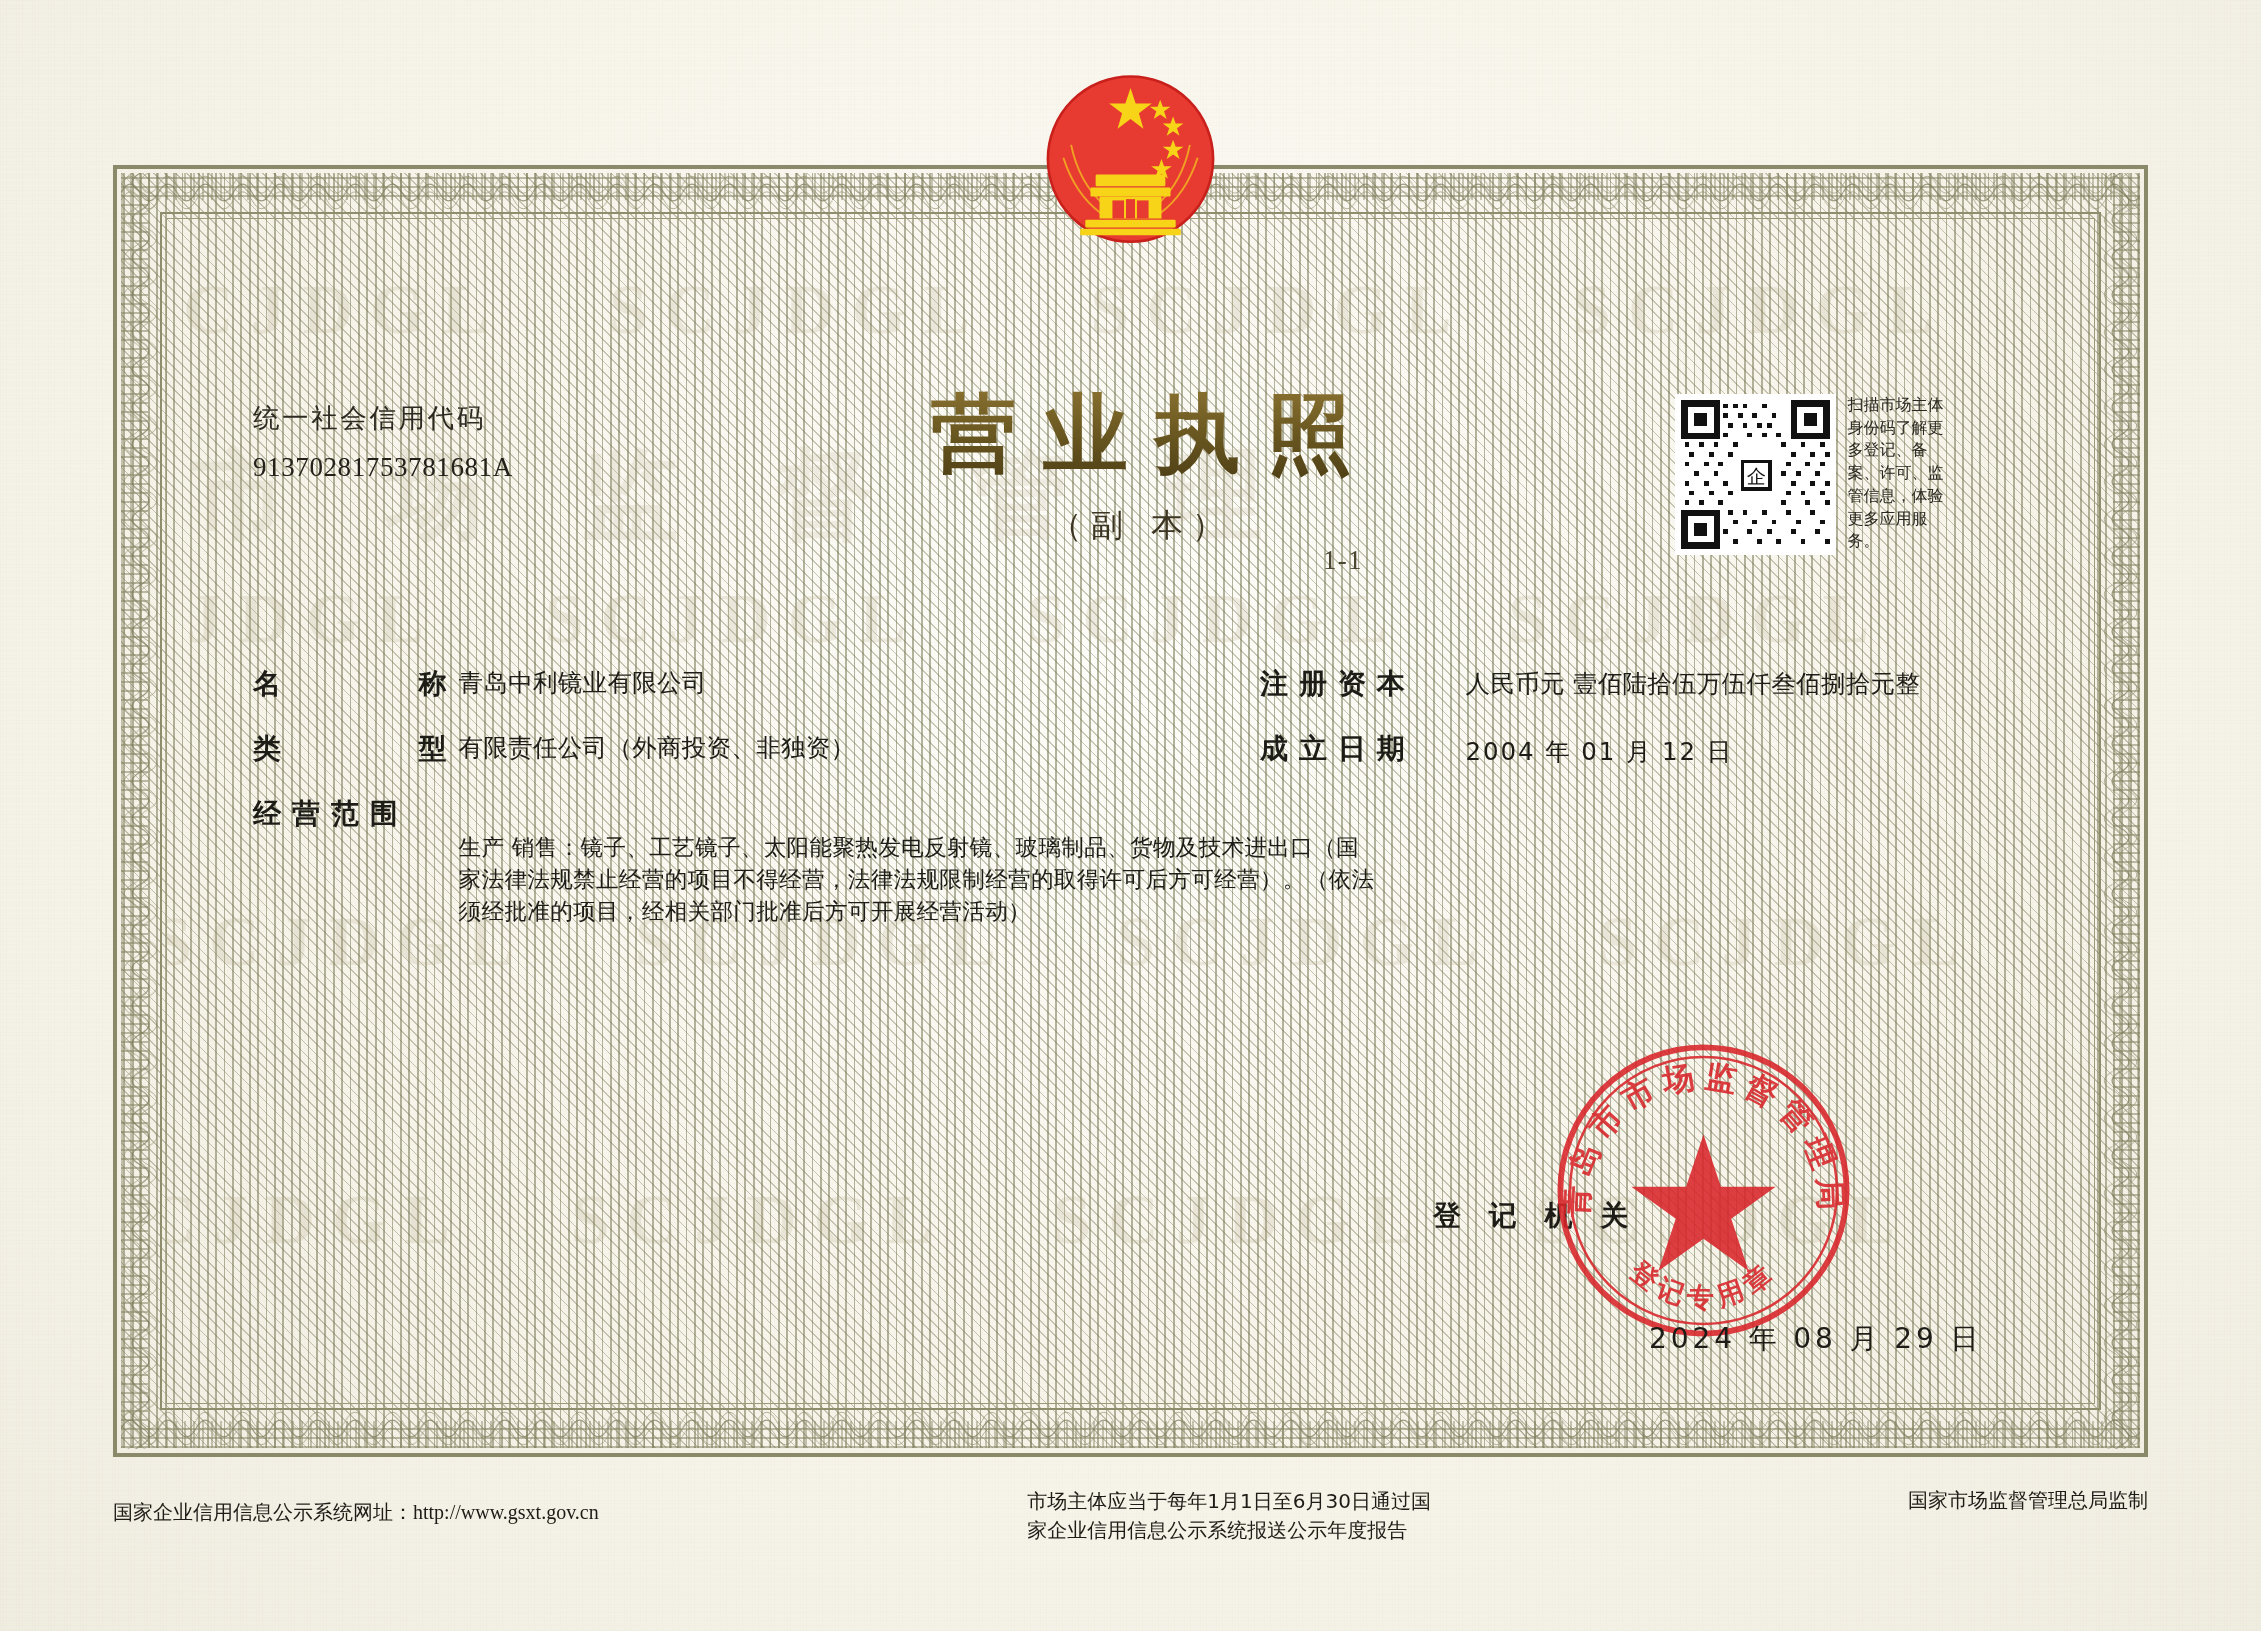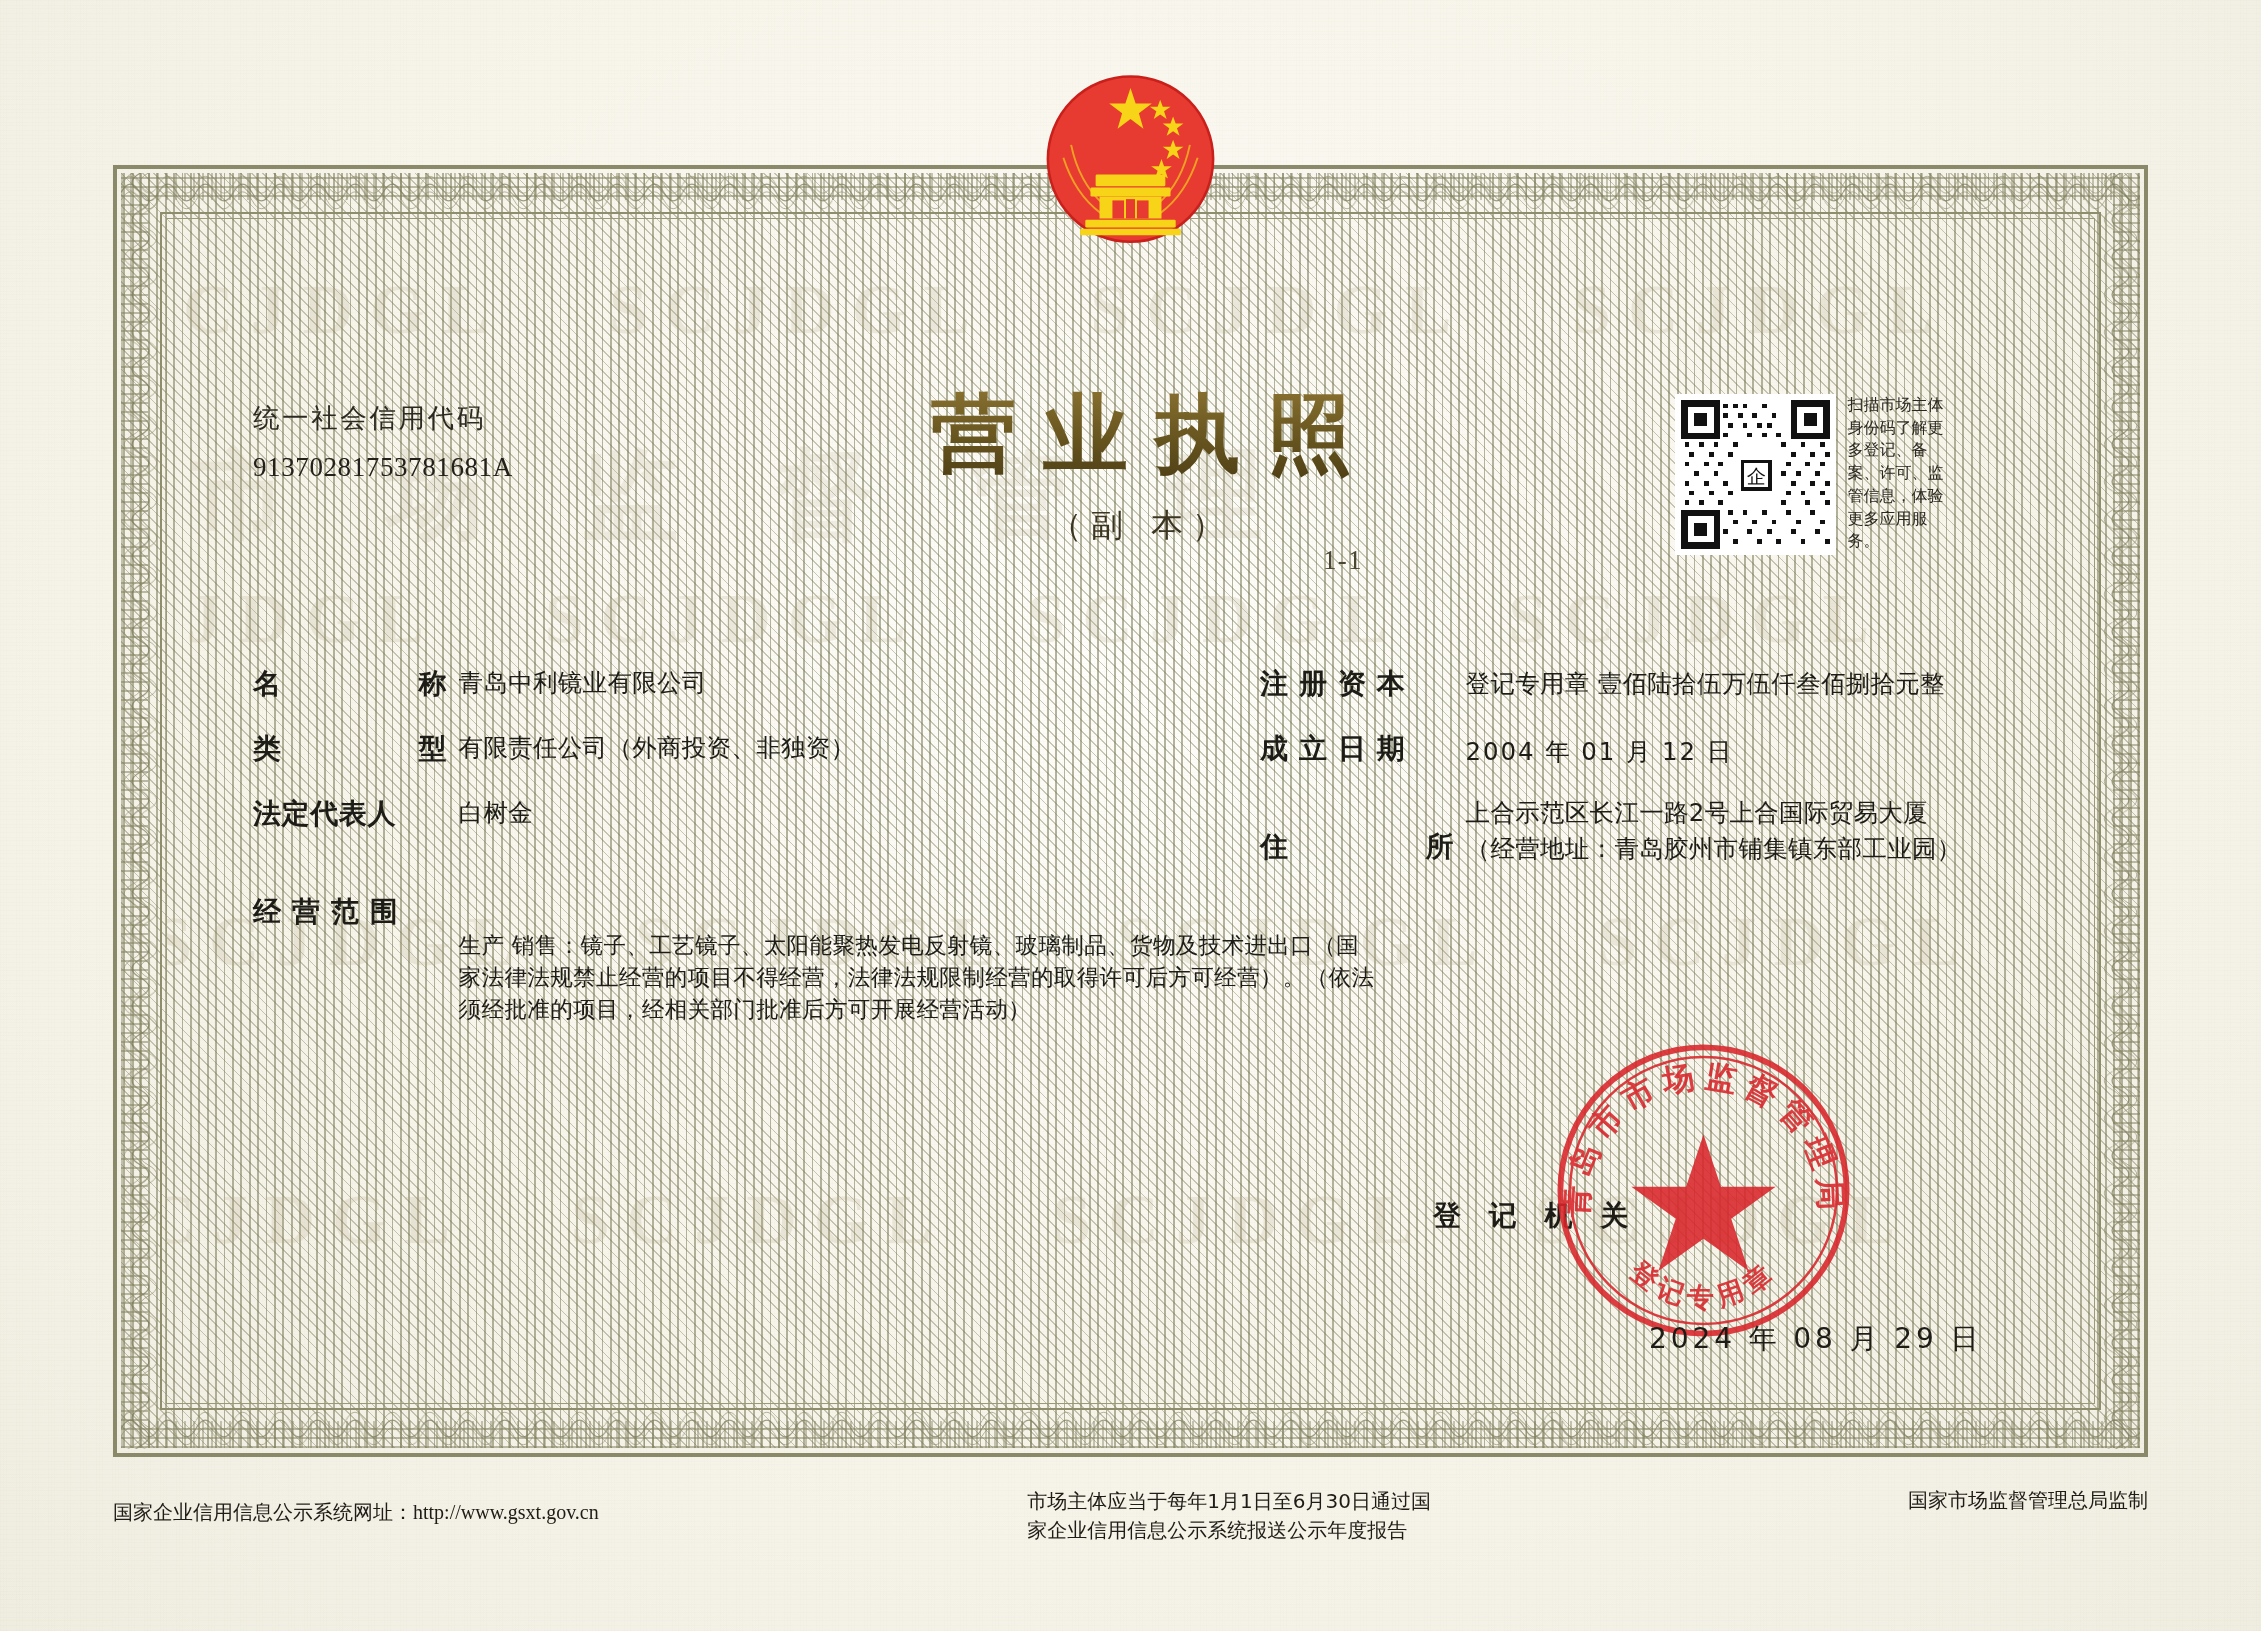--- a/index.html
+++ b/index.html
@@ -519,54 +519,38 @@
     <div class="field-row">
       <div class="col-left">
         <div class="f-label lab-w-4">
           <span>名</span>
           <span>称</span>
         </div>
         <div class="f-value">青岛中利镜业有限公司</div>
       </div>
       <div class="col-right">
         <div class="f-label lab-solid">注 册 资 本</div>
-        <div class="f-value">登记专用章 壹佰陆拾伍万伍仟叁佰捌拾元整</div>
+        <div class="f-value">人民币元 壹佰陆拾伍万伍仟叁佰捌拾元整</div>
       </div>
     </div>
 
     <div class="field-row">
       <div class="col-left">
         <div class="f-label lab-w-4">
           <span>类</span>
           <span>型</span>
         </div>
         <div class="f-value">有限责任公司（外商投资、非独资）</div>
       </div>
       <div class="col-right">
         <div class="f-label lab-solid">成 立 日 期</div>
         <div class="date-value">2004 年 01 月 12 日</div>
       </div>
     </div>
 
-    <div class="field-row">
-      <div class="col-left">
-        <div class="f-label lab-solid">法定代表人</div>
-        <div class="f-value">白树金</div>
-      </div>
-      <div class="col-right">
-        <div class="f-label lab-w-4">
-          <span>住</span>
-          <span>所</span>
-        </div>
-        <div class="f-value" id="address-value">
-          <div>上合示范区长江一路2号上合国际贸易大厦</div>
-          <div>（经营地址：青岛胶州市铺集镇东部工业园）</div>
-        </div>
-      </div>
-    </div>
 
     <div class="field-row" id="scope-row">
       <div class="f-label lab-solid">经 营 范 围</div>
       <div class="f-value" id="scope-value">生产 销售：镜子、工艺镜子、太阳能聚热发电反射镜、玻璃制品、货物及技术进出口（国家法律法规禁止经营的项目不得经营，法律法规限制经营的取得许可后方可经营）。（依法须经批准的项目，经相关部门批准后方可开展经营活动）</div>
     </div>
 
   </div>
 
   <div id="authority-label">登 记 机 关</div>
 

